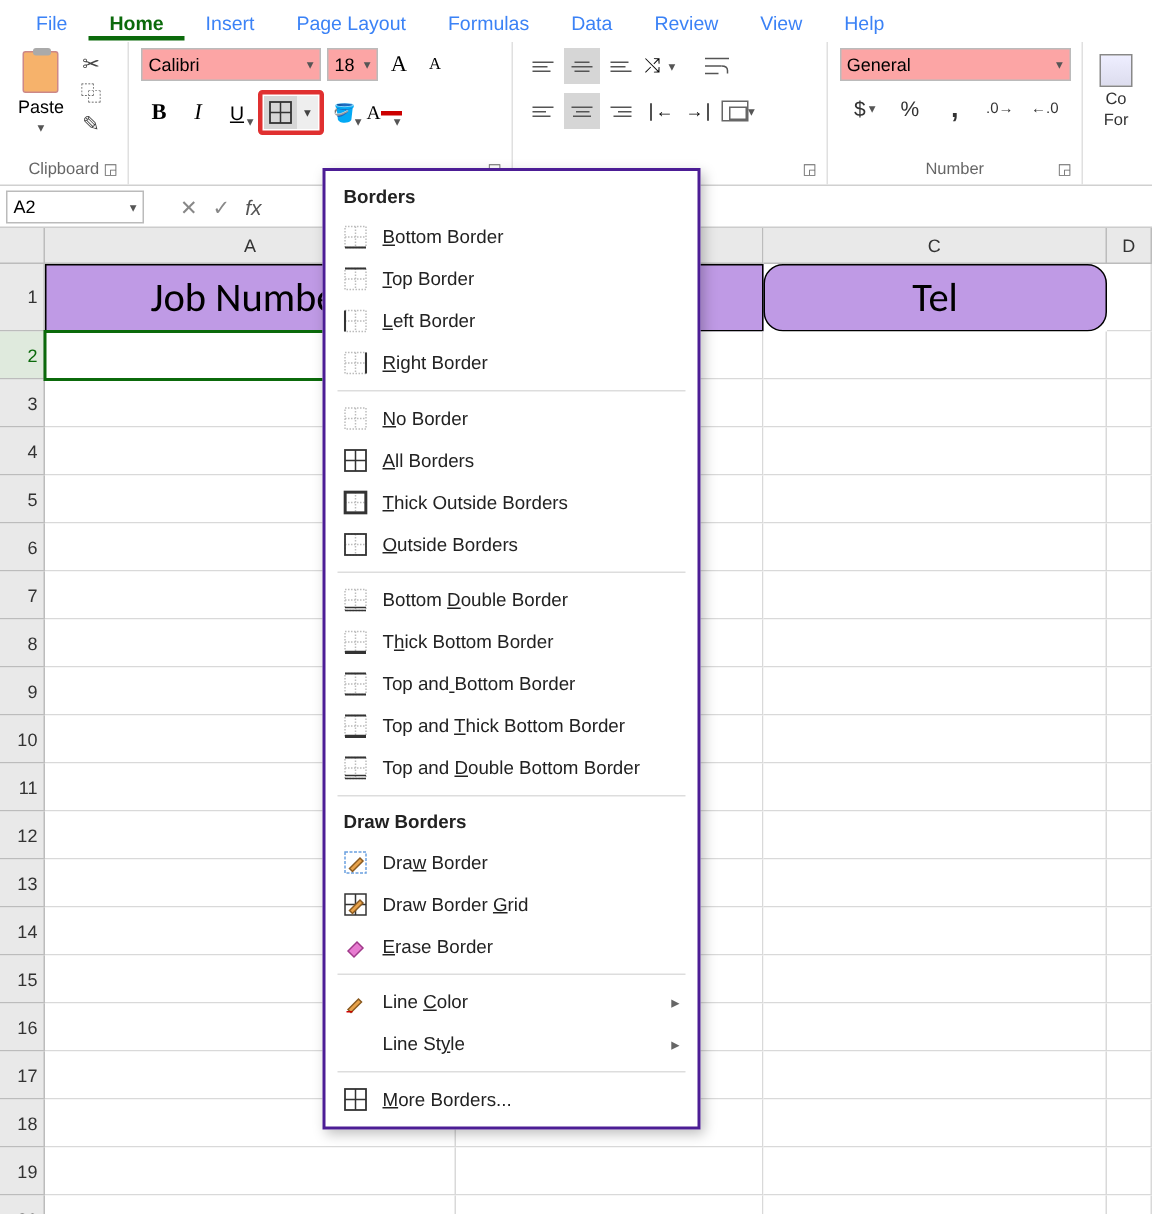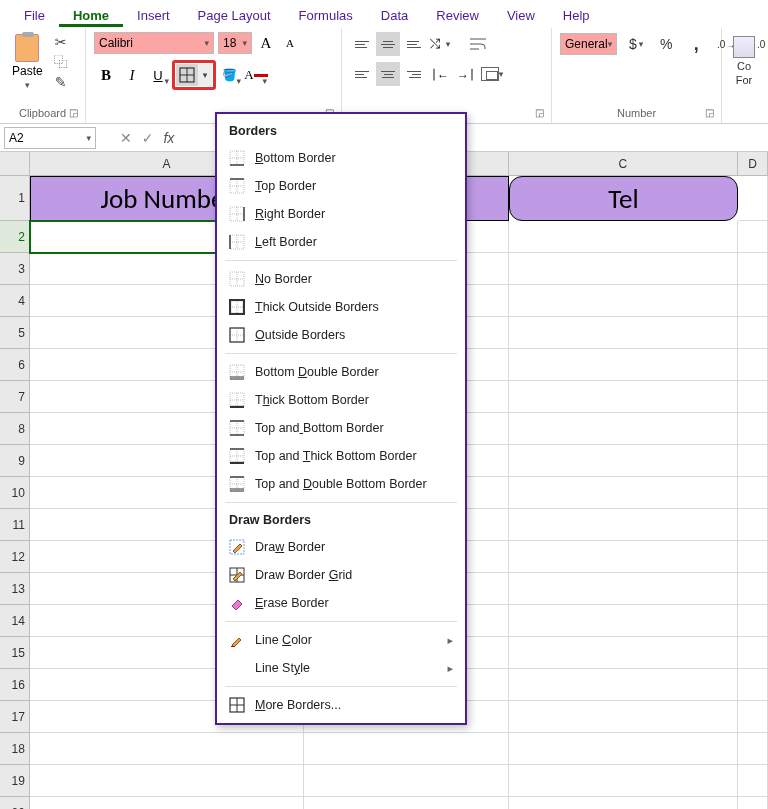--- a/index.html
+++ b/index.html
@@ -16,21 +16,21 @@
   .menubar {
     display: flex;
     align-items: flex-end;
     height: 28px;
     padding-left: 10px;
     border-bottom: 1px solid transparent;
   }
   .menu-item {
     padding: 6px 14px 4px;
     font-size: 13px;
-    color: #4c1d95;
+    color: #3b82f6;
     cursor: pointer;
   }
   .menu-item.active {
     color: #0b6a0b;
     font-weight: 600;
     border-bottom: 3px solid #0b6a0b;
     padding-bottom: 1px;
   }
   
   .ribbon {
@@ -92,21 +92,21 @@
   .align-body{display:flex;flex-direction:column;gap:6px;}
   .align-row{display:flex;gap:2px;}
   .abtn{width:24px;height:24px;display:flex;align-items:center;justify-content:center;cursor:pointer;}
   .abtn.sel{background:#d6d6d6;}
   .lines{display:flex;flex-direction:column;gap:2px;align-items:flex-start;}
   .lines span{display:block;height:1px;background:#555;}
   .angle{width:16px;height:16px;font-size:13px;}
   .merge-icn{width:18px;height:14px;border:1px solid #666;position:relative;}
   .merge-icn::after{content:"";position:absolute;left:4px;top:3px;width:10px;height:7px;border:1px solid #666;}
   
-  .num-body{display:flex;flex-direction:row;gap:6px;align-items:center;}
+  .num-body{display:flex;flex-direction:column;gap:6px;align-items:center;justify-content:center;}
   .num-row{display:flex;gap:4px;align-items:center;}
   .nbtn{width:26px;height:24px;display:flex;align-items:center;justify-content:center;cursor:pointer;font-size:14px;color:#333;}
   
   .cond{display:flex;flex-direction:column;align-items:center;gap:2px;padding:4px 4px;font-size:11px;color:#333;}
   .cond-icn{width:22px;height:22px;border:1px solid #888;background:linear-gradient(#eef,#dde);}
   
   .fx-bar{display:flex;align-items:center;height:28px;border-bottom:1px solid #ccc;}
   .namebox{width:92px;height:22px;border:1px solid #bbb;margin-left:4px;display:flex;align-items:center;padding:0 4px;background:#fff;justify-content:space-between;}
   .fx-icons{display:flex;align-items:center;gap:10px;margin-left:24px;color:#888;}
   .fx-icons span{font-size:14px;cursor:pointer;}
@@ -510,46 +510,56 @@
           </svg>
         </span>
         <span><span class="underline-char">T</span>op Border</span>
       </div>
       <div class="dd-item">
         <span class="b-icn">
           <svg class="b-icn" viewBox="0 0 16 16">
             <rect x="1" y="1" width="14" height="14" fill="none" stroke="#bcbcbc" stroke-dasharray="1 1"></rect>
             <line x1="8" y1="1" x2="8" y2="15" stroke="#bcbcbc" stroke-dasharray="1 1"></line>
             <line x1="1" y1="8" x2="15" y2="8" stroke="#bcbcbc" stroke-dasharray="1 1"></line>
+            <line x1="1" y1="1" x2="1" y2="15" stroke="#333" stroke-width="1.4"></line>
+          </svg>
+        </span>
+        <span><span class="underline-char">L</span>eft Border</span>
+      </div>
+      <div class="dd-item">
+        <span class="b-icn">
+          <svg class="b-icn" viewBox="0 0 16 16">
+            <rect x="1" y="1" width="14" height="14" fill="none" stroke="#bcbcbc" stroke-dasharray="1 1"></rect>
+            <line x1="8" y1="1" x2="8" y2="15" stroke="#bcbcbc" stroke-dasharray="1 1"></line>
+            <line x1="1" y1="8" x2="15" y2="8" stroke="#bcbcbc" stroke-dasharray="1 1"></line>
             <line x1="15" y1="1" x2="15" y2="15" stroke="#333" stroke-width="1.4"></line>
           </svg>
         </span>
         <span><span class="underline-char">R</span>ight Border</span>
       </div>
-      <div class="dd-item">
-        <span class="b-icn">
-          <svg class="b-icn" viewBox="0 0 16 16">
-            <rect x="1" y="1" width="14" height="14" fill="none" stroke="#bcbcbc" stroke-dasharray="1 1"></rect>
-            <line x1="8" y1="1" x2="8" y2="15" stroke="#bcbcbc" stroke-dasharray="1 1"></line>
-            <line x1="1" y1="8" x2="15" y2="8" stroke="#bcbcbc" stroke-dasharray="1 1"></line>
-            <line x1="1" y1="1" x2="1" y2="15" stroke="#333" stroke-width="1.4"></line>
-          </svg>
-        </span>
-        <span><span class="underline-char">L</span>eft Border</span>
-      </div>
       <div class="dd-sep"></div>
       <div class="dd-item">
         <span class="b-icn">
           <svg class="b-icn" viewBox="0 0 16 16">
             <rect x="1" y="1" width="14" height="14" fill="none" stroke="#bcbcbc" stroke-dasharray="1 1"></rect>
             <line x1="8" y1="1" x2="8" y2="15" stroke="#bcbcbc" stroke-dasharray="1 1"></line>
             <line x1="1" y1="8" x2="15" y2="8" stroke="#bcbcbc" stroke-dasharray="1 1"></line>
           </svg>
         </span>
         <span><span class="underline-char">N</span>o Border</span>
+      </div>
+      <div class="dd-item">
+        <span class="b-icn">
+          <svg class="b-icn" viewBox="0 0 16 16">
+            <rect x="1" y="1" width="14" height="14" fill="none" stroke="#333" stroke-width="1.2"></rect>
+            <line x1="8" y1="1" x2="8" y2="15" stroke="#333"></line>
+            <line x1="1" y1="8" x2="15" y2="8" stroke="#333"></line>
+          </svg>
+        </span>
+        <span><span class="underline-char">A</span>ll Borders</span>
       </div>
       <div class="dd-item">
         <span class="b-icn">
           <svg class="b-icn" viewBox="0 0 16 16">
             <rect x="1" y="1" width="14" height="14" fill="none" stroke="#bcbcbc" stroke-dasharray="1 1"></rect>
             <line x1="8" y1="1" x2="8" y2="15" stroke="#bcbcbc" stroke-dasharray="1 1"></line>
             <line x1="1" y1="8" x2="15" y2="8" stroke="#bcbcbc" stroke-dasharray="1 1"></line>
             <rect x="1" y="1" width="14" height="14" fill="none" stroke="#333" stroke-width="2.2"></rect>
           </svg>
         </span>

